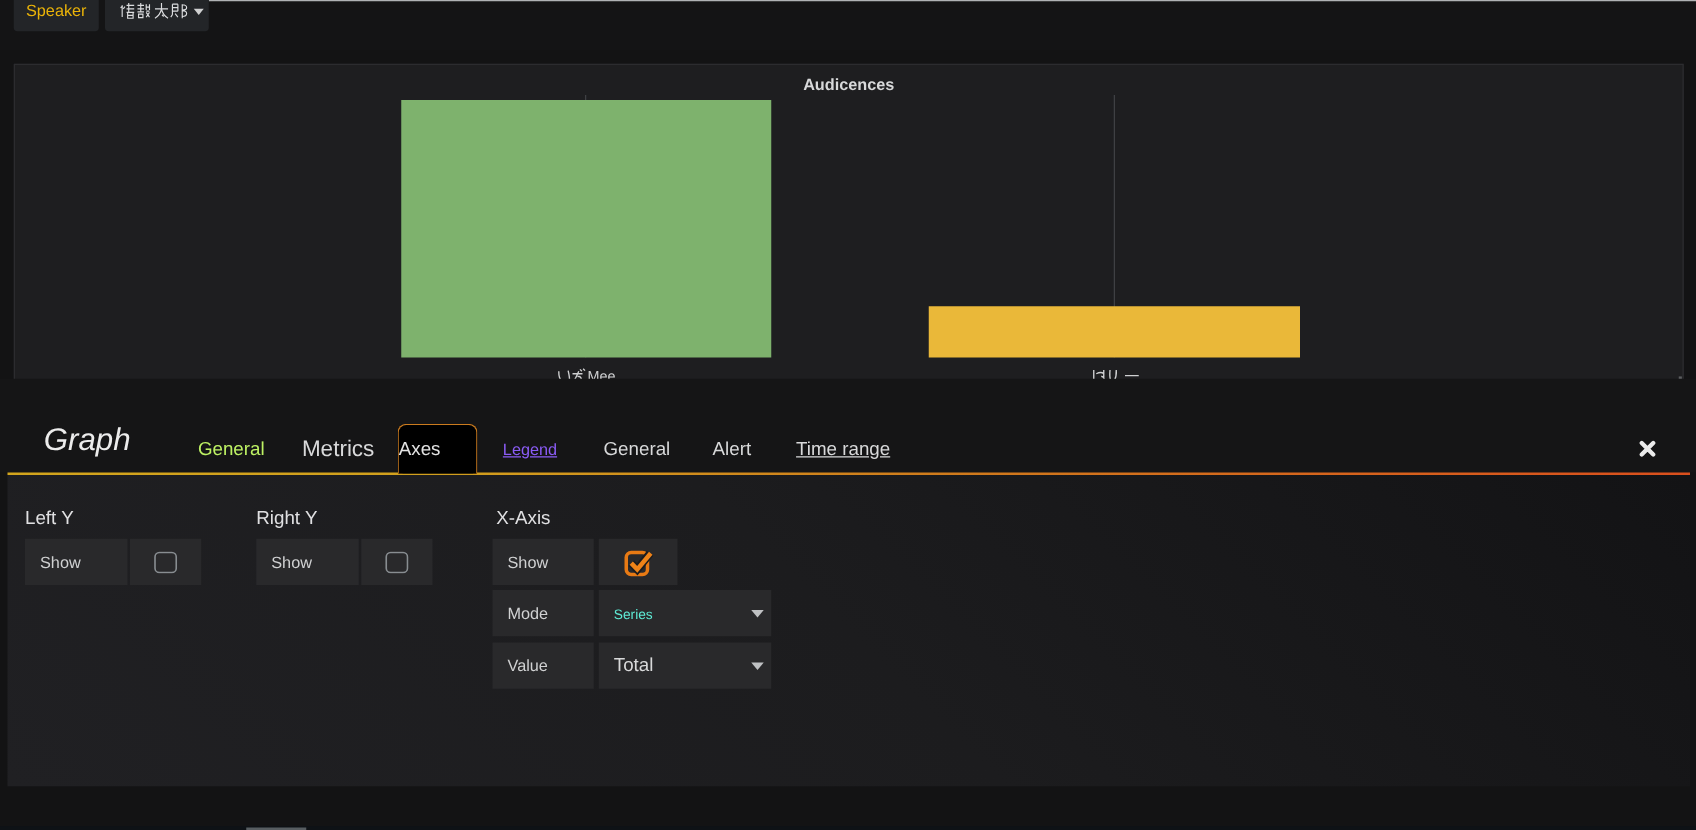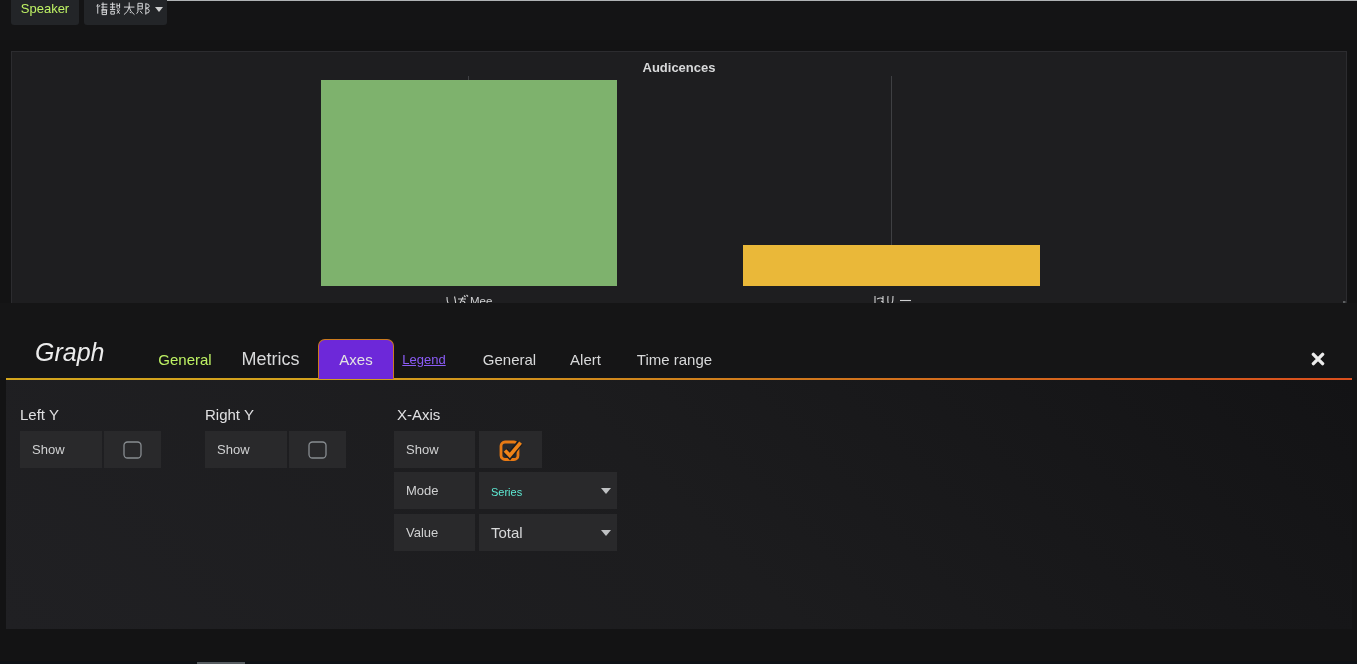--- a/index.html
+++ b/index.html
@@ -6,21 +6,21 @@
   body{width:1357px;height:664px;background:#131314;font-family:"Liberation Sans",sans-serif;position:relative;overflow:hidden;}
   .abs{position:absolute;}
 </style>
 </head>
 <body>
 
 <div class="abs" style="left:0;top:0;width:1357px;height:40px;background:#141415;"></div>
 <div class="abs" style="left:167px;top:0;width:1190px;height:1px;background:#b0b3b5;"></div>
 
 <div class="abs" style="left:11px;top:0;width:68px;height:25px;background:#232528;border-radius:0 0 3px 3px;">
-  <div class="abs" style="left:0;top:1px;width:68px;text-align:center;font-size:13px;color:#bef264;">Speaker</div>
+  <div class="abs" style="left:0;top:1px;width:68px;text-align:center;font-size:13px;color:#eab308;">Speaker</div>
 </div>
 
 <div class="abs" style="left:84px;top:0;width:83px;height:25px;background:#232528;border-radius:0 0 3px 3px;">
   <svg class="abs" style="left:12px;top:1px;" width="62" height="15" viewBox="0 0 66 15">
     <g stroke="#dcdddf" stroke-width="1.05" fill="none" transform="scale(0.93,1)">
 
       <path d="M2 3 V13 M0.5 5 l2 -1.5 M4.5 4 l-1.5 2"></path>
       <path d="M6 3 h7 M6 6 h7 M6 9 h7 M8 1 v8 M7 9 v5 h5 v-5 z M7 11.5 h5"></path>
 
       <path d="M16 3 h6 M16 6 h6 M19 1 v7 M16 8.5 h6 M17 10.5 h4 v3 h-4 z"></path>
@@ -73,25 +73,25 @@
   </svg>
 </div>
 
 <div class="abs" style="left:0;top:303px;width:1357px;height:75px;background:#151516;"></div>
 <div class="abs" style="left:35px;top:338px;font-size:25px;font-style:italic;color:#ececec;">Graph</div>
 
 <div class="abs" style="left:6px;top:377.5px;width:1346px;height:2px;background:linear-gradient(90deg,#d3a51d 0%,#d2a01d 25%,#d07c1c 55%,#da4f1d 100%);"></div>
 
 <div class="abs tab" style="left:146px;top:340px;width:78px;height:39px;line-height:39px;text-align:center;font-size:15px;color:#bef264;">General</div>
 <div class="abs tab" style="left:233px;top:340px;width:75px;height:39px;line-height:39px;text-align:center;font-size:18px;color:#d8d9da;">Metrics</div>
-<div class="abs" style="left:318px;top:339px;width:76px;height:40px;line-height:40px;text-align:center;font-size:15px;color:#e3e3e3;background:#6d28d9;border:1px solid #cb7b1e;border-bottom:none;border-radius:7px 7px 0 0;z-index:5;box-sizing:border-box;">Axes</div>
+<div class="abs" style="left:318px;top:339px;width:64px;height:40px;line-height:40px;text-align:left;font-size:15px;color:#e3e3e3;background:#000000;border:1px solid #cb7b1e;border-bottom:none;border-radius:7px 7px 0 0;z-index:5;box-sizing:border-box;">Axes</div>
 <div class="abs tab" style="left:386px;top:340px;width:76px;height:39px;line-height:39px;text-align:center;font-size:13px;color:#8b5cf6;text-decoration:underline;">Legend</div>
 <div class="abs tab" style="left:472px;top:340px;width:75px;height:39px;line-height:39px;text-align:center;font-size:15px;color:#d8d9da;">General</div>
 <div class="abs tab" style="left:555px;top:340px;width:61px;height:39px;line-height:39px;text-align:center;font-size:15px;color:#d8d9da;">Alert</div>
-<div class="abs tab" style="left:624px;top:340px;width:101px;height:39px;line-height:39px;text-align:center;font-size:15px;color:#d8d9da;">Time range</div>
+<div class="abs tab" style="left:624px;top:340px;width:101px;height:39px;line-height:39px;text-align:center;font-size:15px;color:#d8d9da;text-decoration:underline;">Time range</div>
 
 <svg class="abs" style="left:1311px;top:352px;" width="14" height="14" viewBox="0 0 14 14">
   <path d="M2.4 2.4 L11.6 11.6 M11.6 2.4 L2.4 11.6" stroke="#ebebeb" stroke-width="3.4" stroke-linecap="round"></path>
 </svg>
 
 <div class="abs" style="left:6px;top:379.5px;width:1346px;height:249px;background:linear-gradient(45deg,#202023 0%,#1c1c1e 50%,#131315 100%);"></div>
 
 <div class="abs" style="left:20px;top:406px;font-size:15px;font-weight:500;color:#e0e0e2;">Left Y</div>
 <div class="abs" style="left:205px;top:406px;font-size:15px;font-weight:500;color:#e0e0e2;">Right Y</div>
 <div class="abs" style="left:397px;top:406px;font-size:15px;font-weight:500;color:#e0e0e2;">X-Axis</div>

